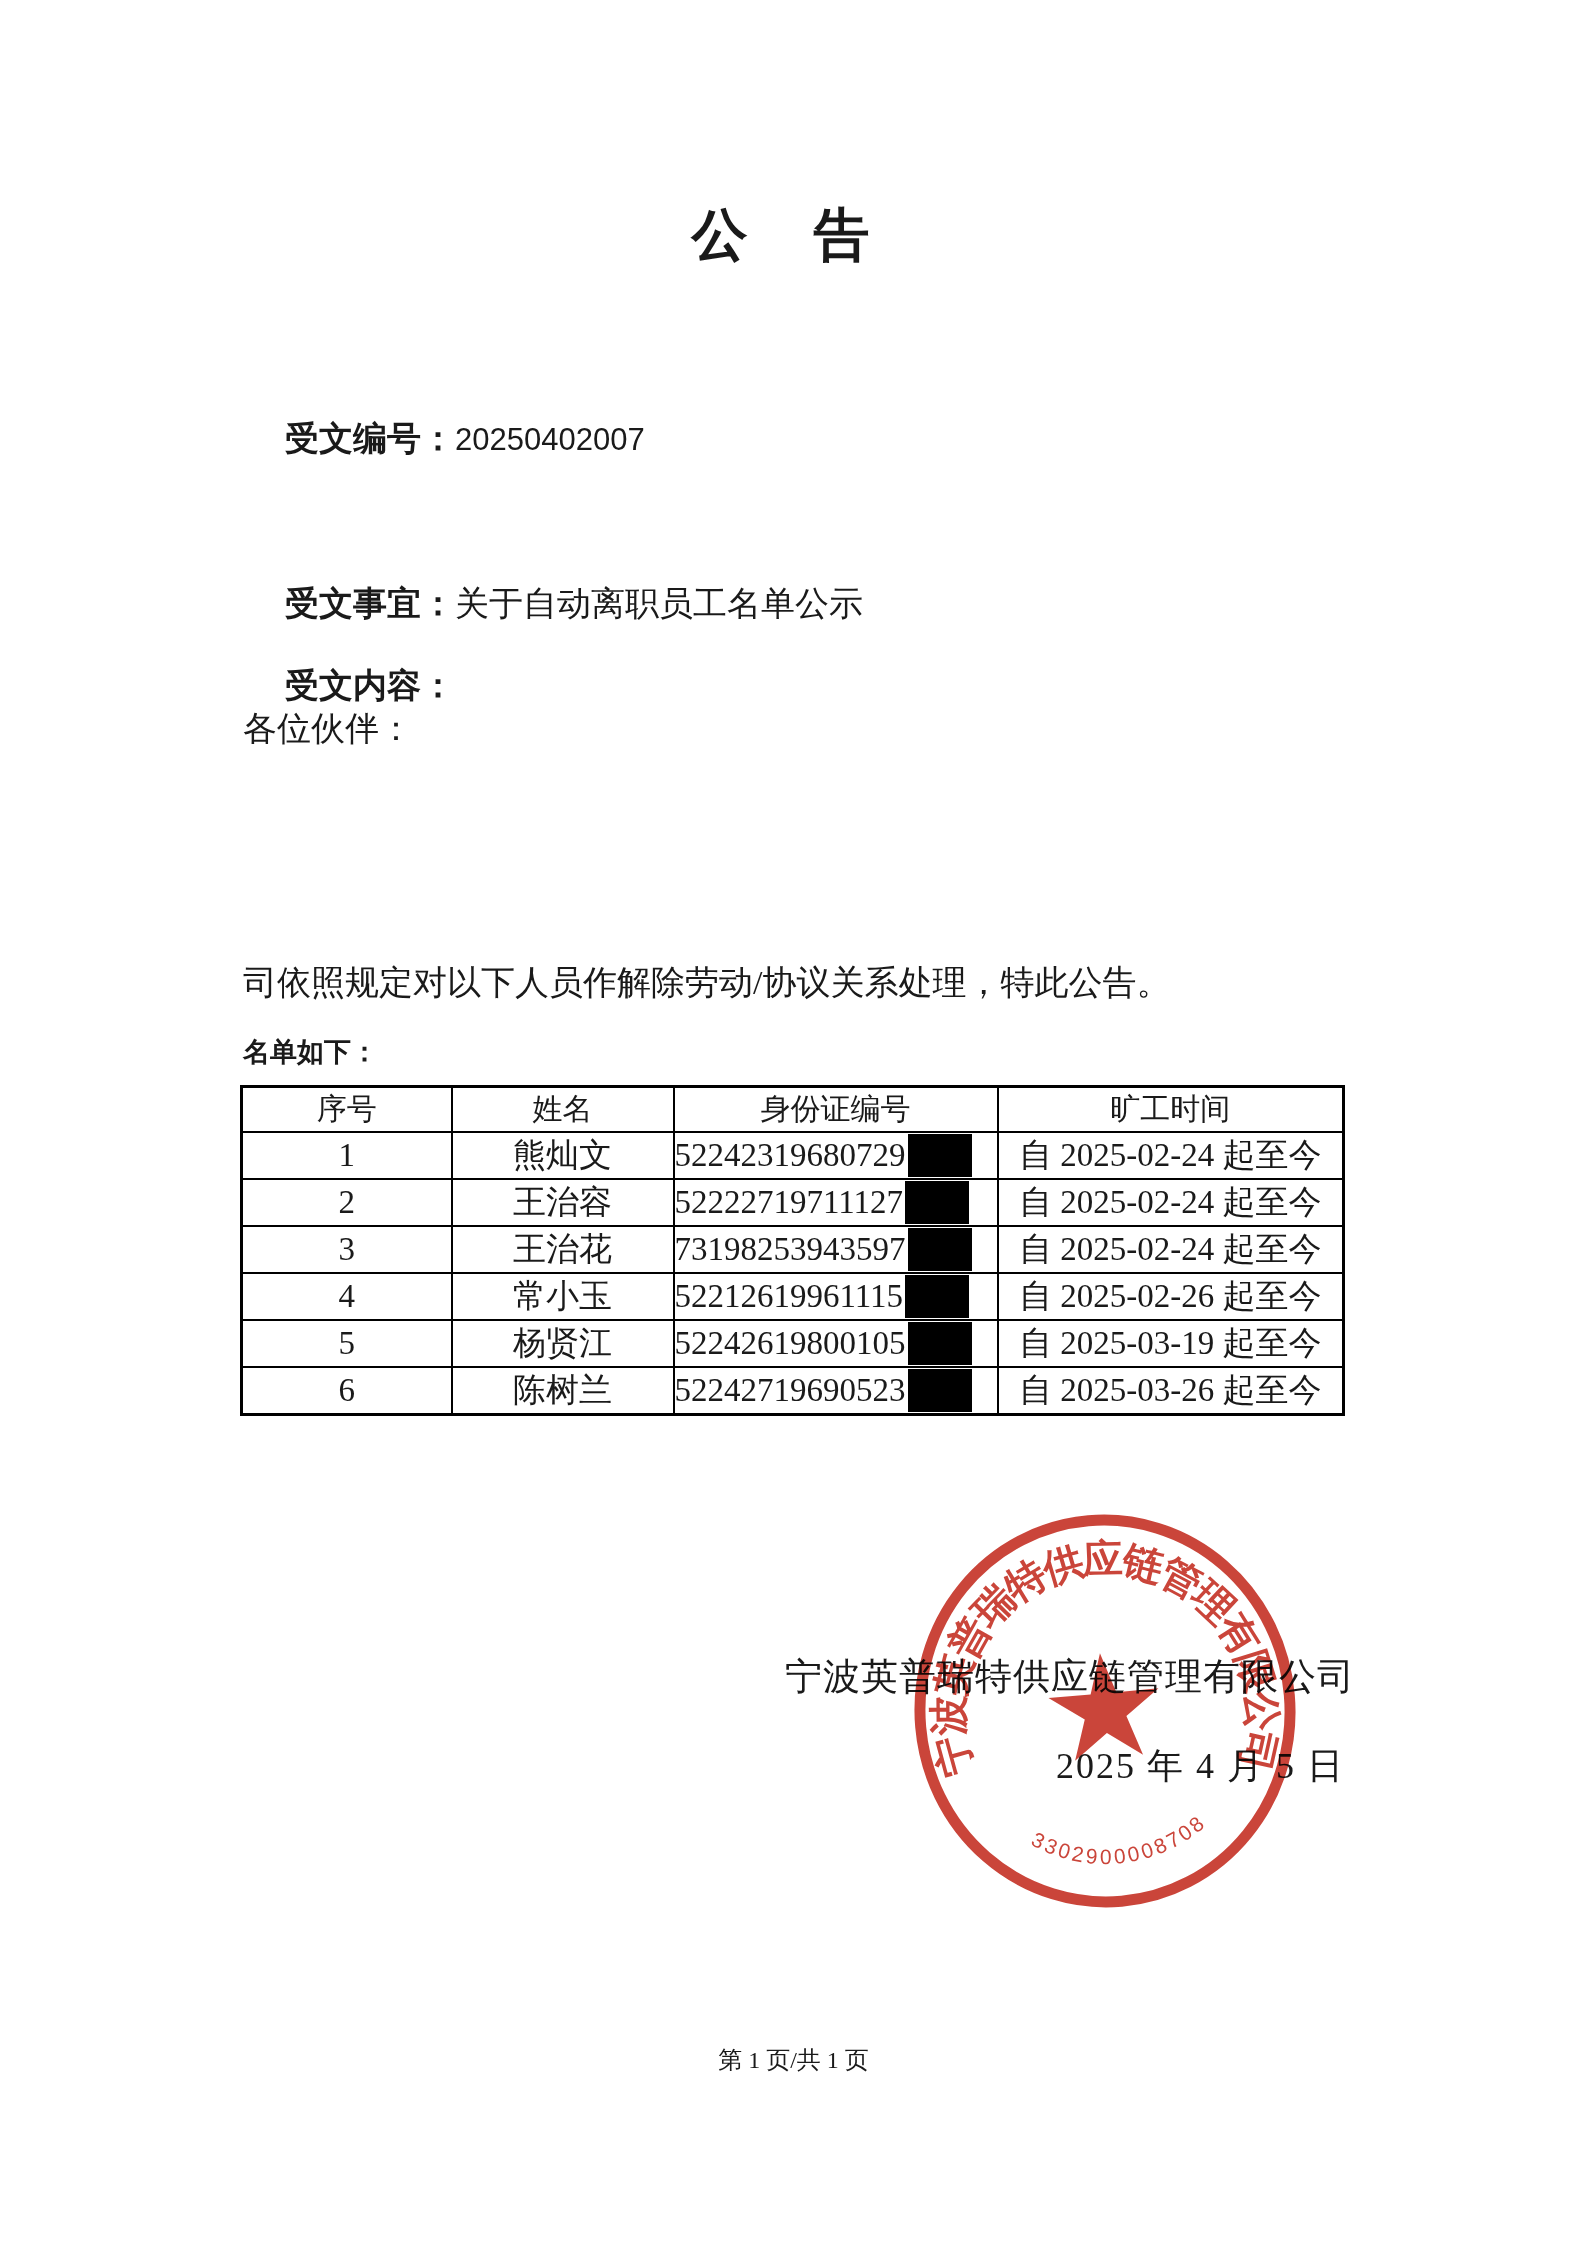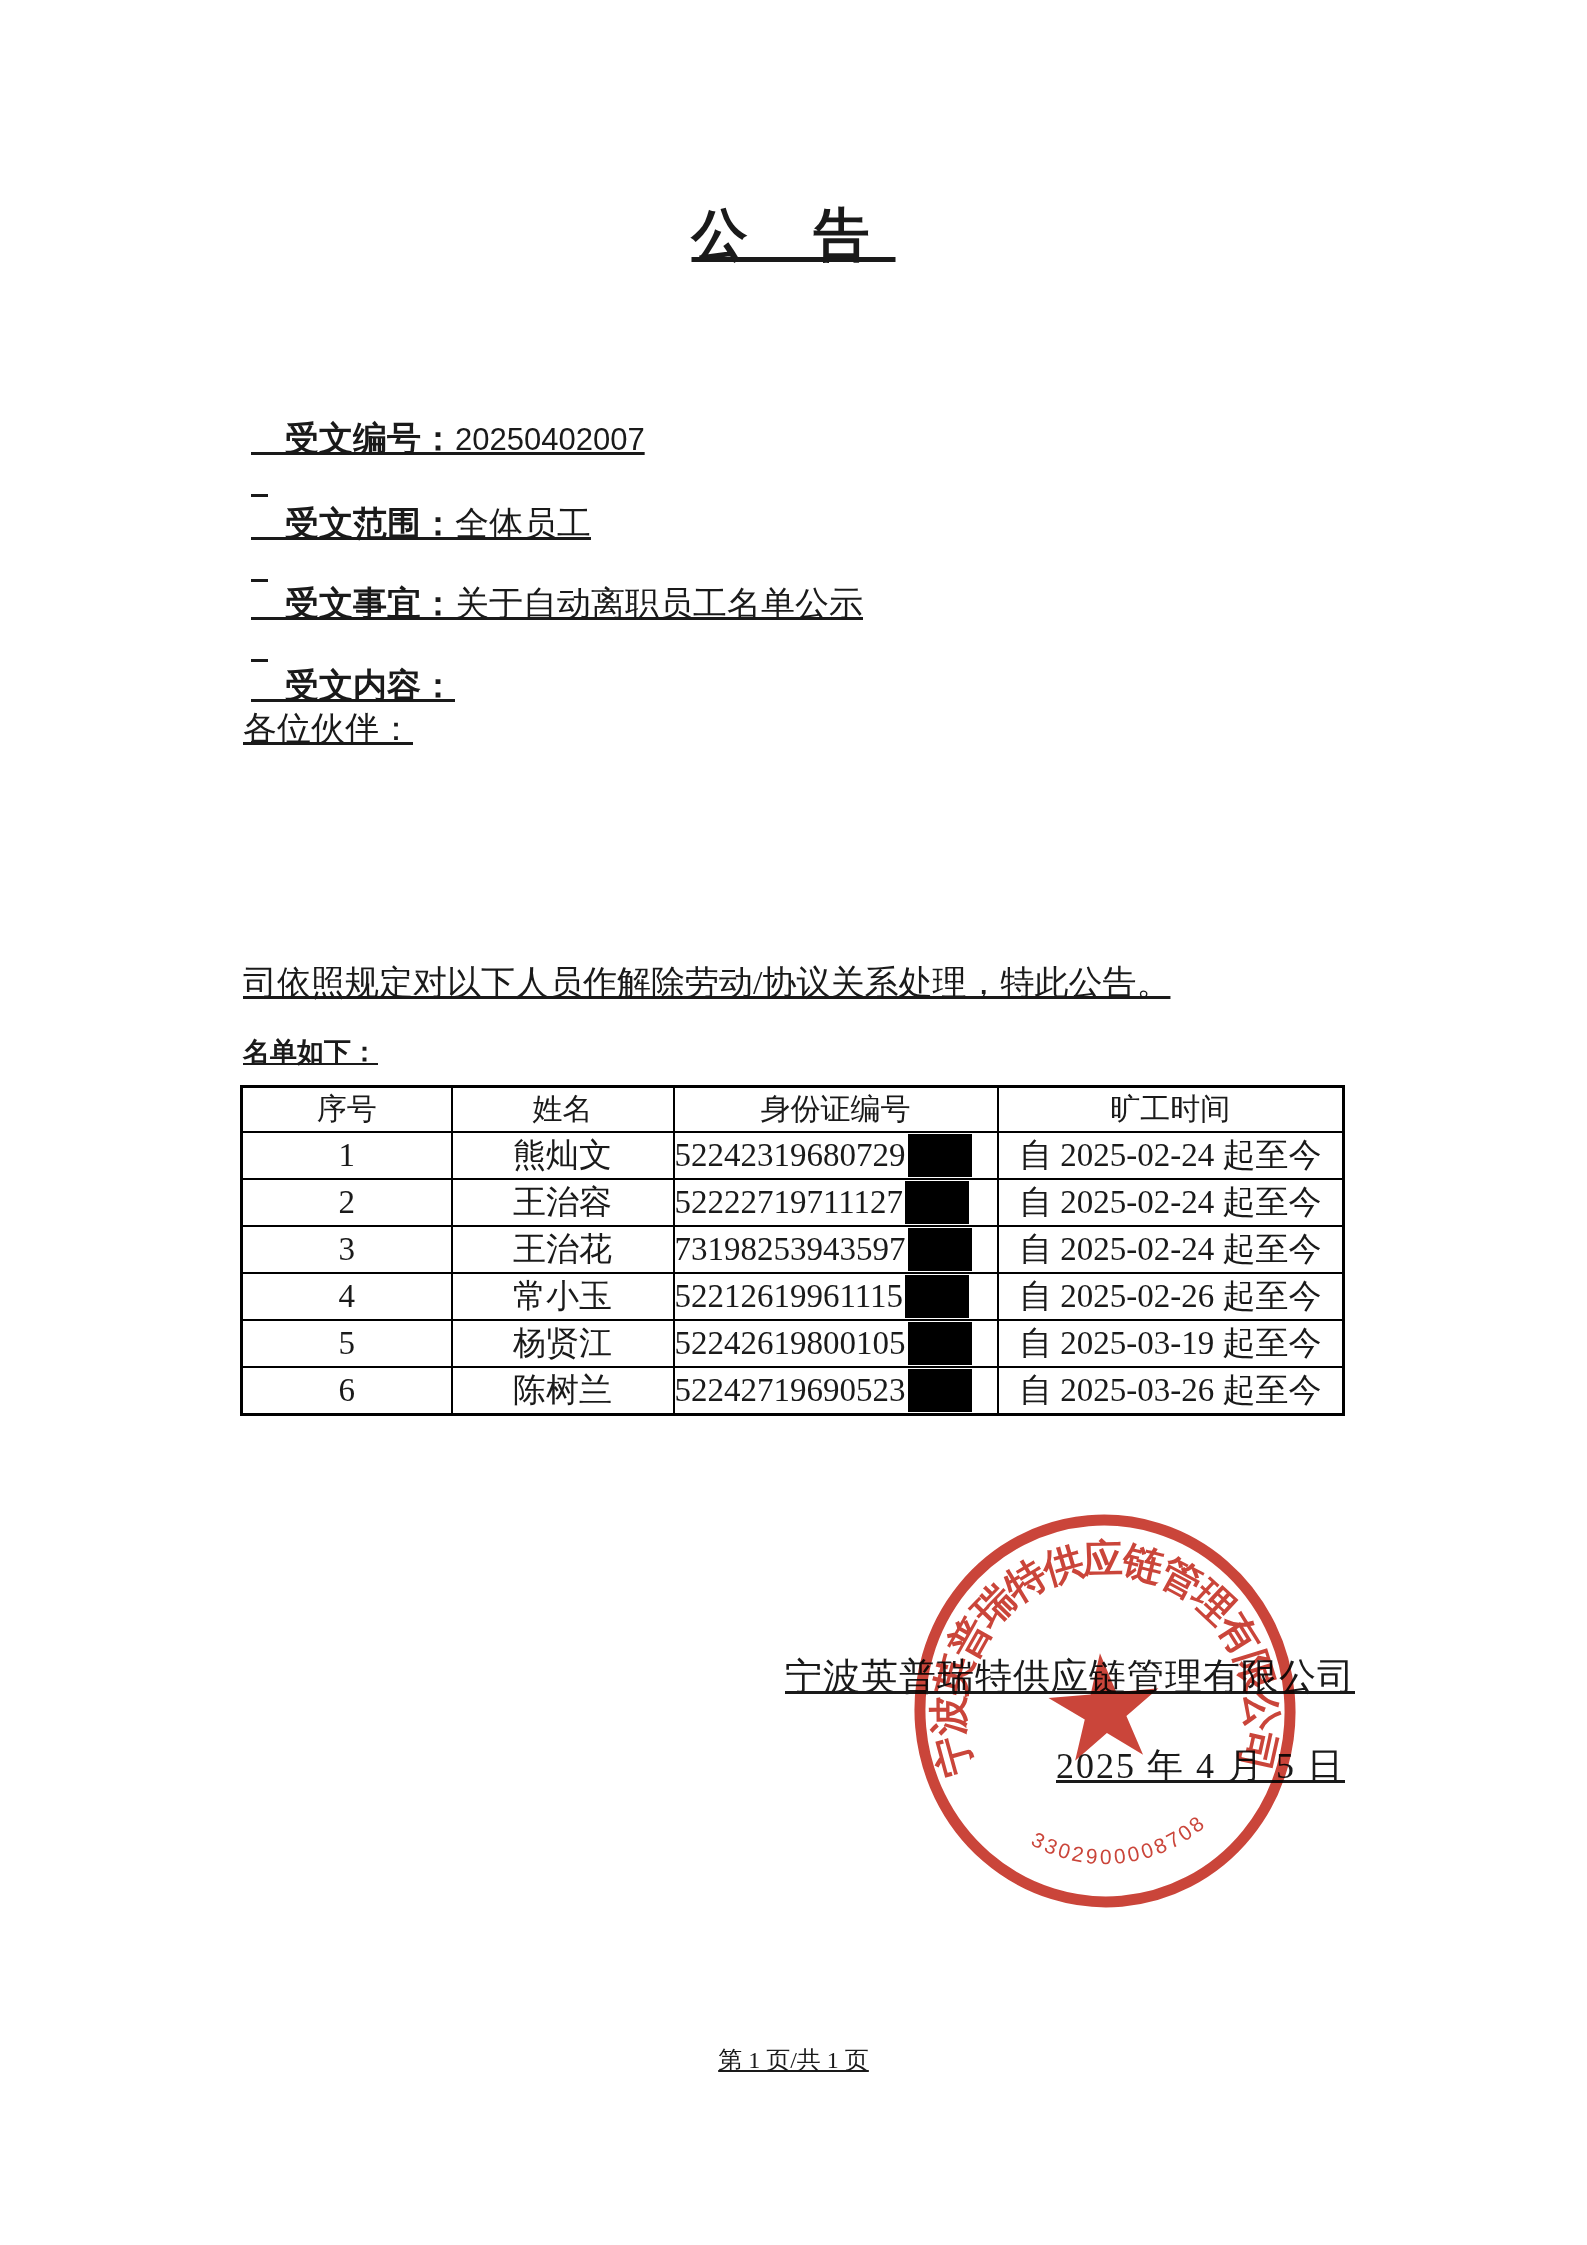--- a/index.html
+++ b/index.html
@@ -4,21 +4,21 @@
 <style>
   html,body{margin:0;padding:0;background:#ffffff;}
   .page{
     position:relative;
     width:1587px;height:2245px;
     background:#ffffff;
     font-family:"Liberation Serif","DejaVu Serif",serif;
     color:#1a1a1a;
     overflow:hidden;
   }
-  .abs{position:absolute;text-decoration:underline;}
+  .abs{position:absolute;}
   .doc-title{
     left:0;right:0;top:198px;
     text-align:center;
     font-size:56px;font-weight:bold;
     letter-spacing:26px;
     white-space:pre;
   }
   .field{left:251px;font-size:34px;white-space:pre;}
   .field .lab{font-weight:bold;}
   .field .val{font-family:"Liberation Serif","DejaVu Serif",serif;}
@@ -80,23 +80,20 @@
 </style>
 </head>
 <body>
 
 <div class="page">
 
   <div class="abs doc-title">公 告</div>
 
   <div class="abs field" style="top:378px;">
     <span class="lab">受文编号：</span><span class="val val-num">20250402007</span>
-  </div>
-  <div class="abs field" style="top:463px;">
-    <span class="lab">受文范围：</span><span class="val">全体员工</span>
   </div>
   <div class="abs field" style="top:543px;">
     <span class="lab">受文事宜：</span><span class="val">关于自动离职员工名单公示</span>
   </div>
   <div class="abs field" style="top:625px;">
     <span class="lab">受文内容：</span><span class="val"></span>
   </div>
 
   <div class="abs salutation">各位伙伴：</div>
 

